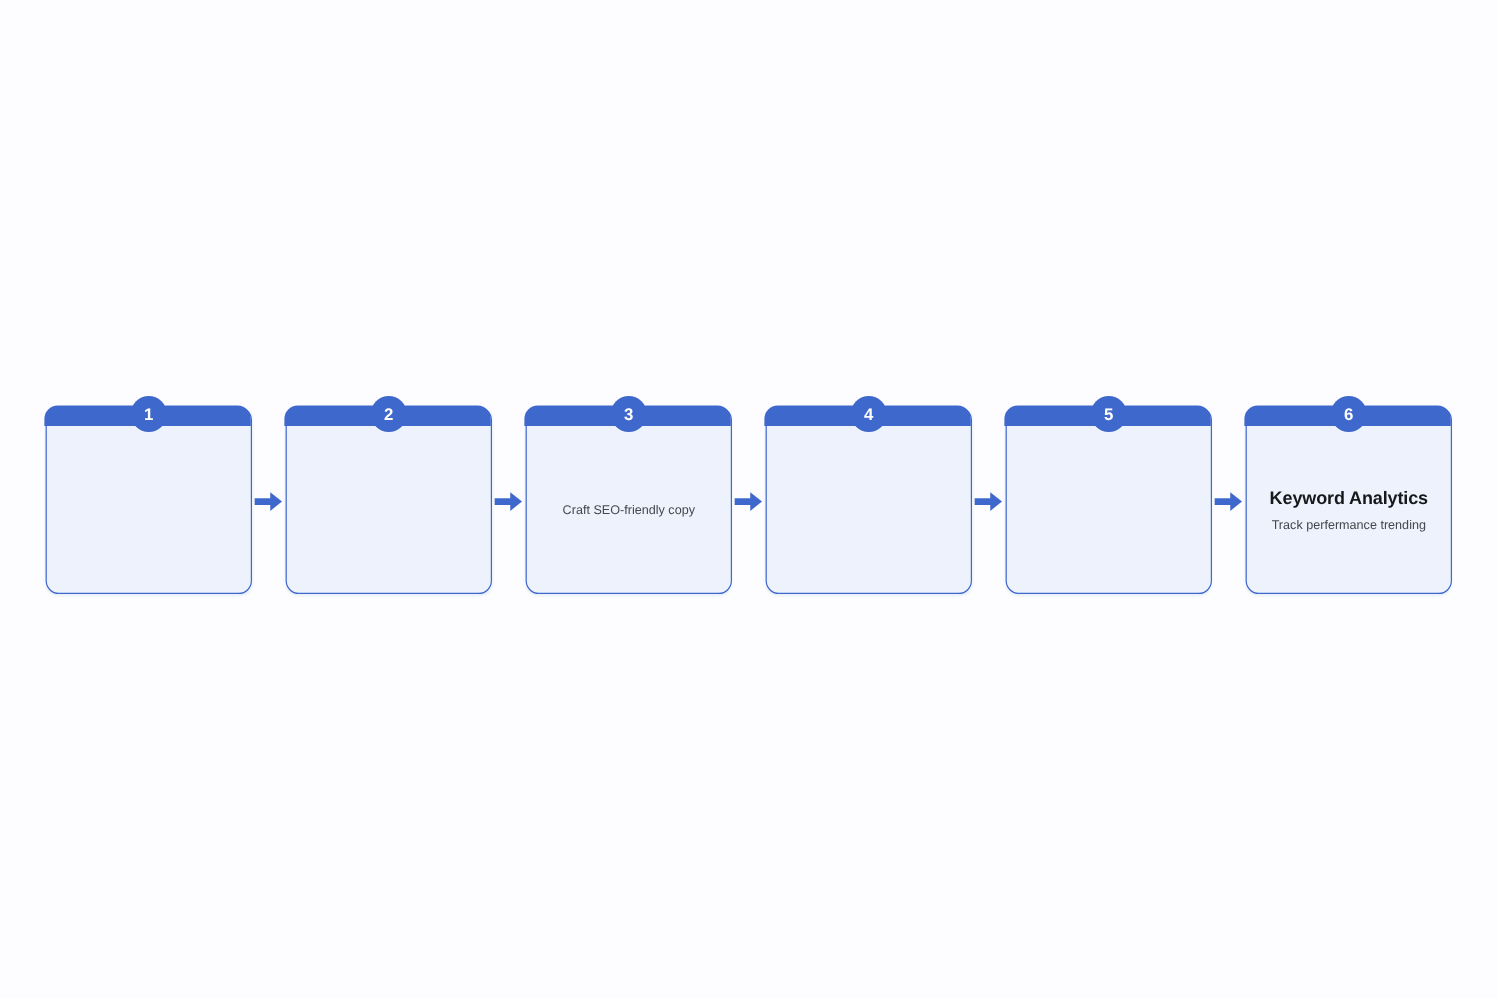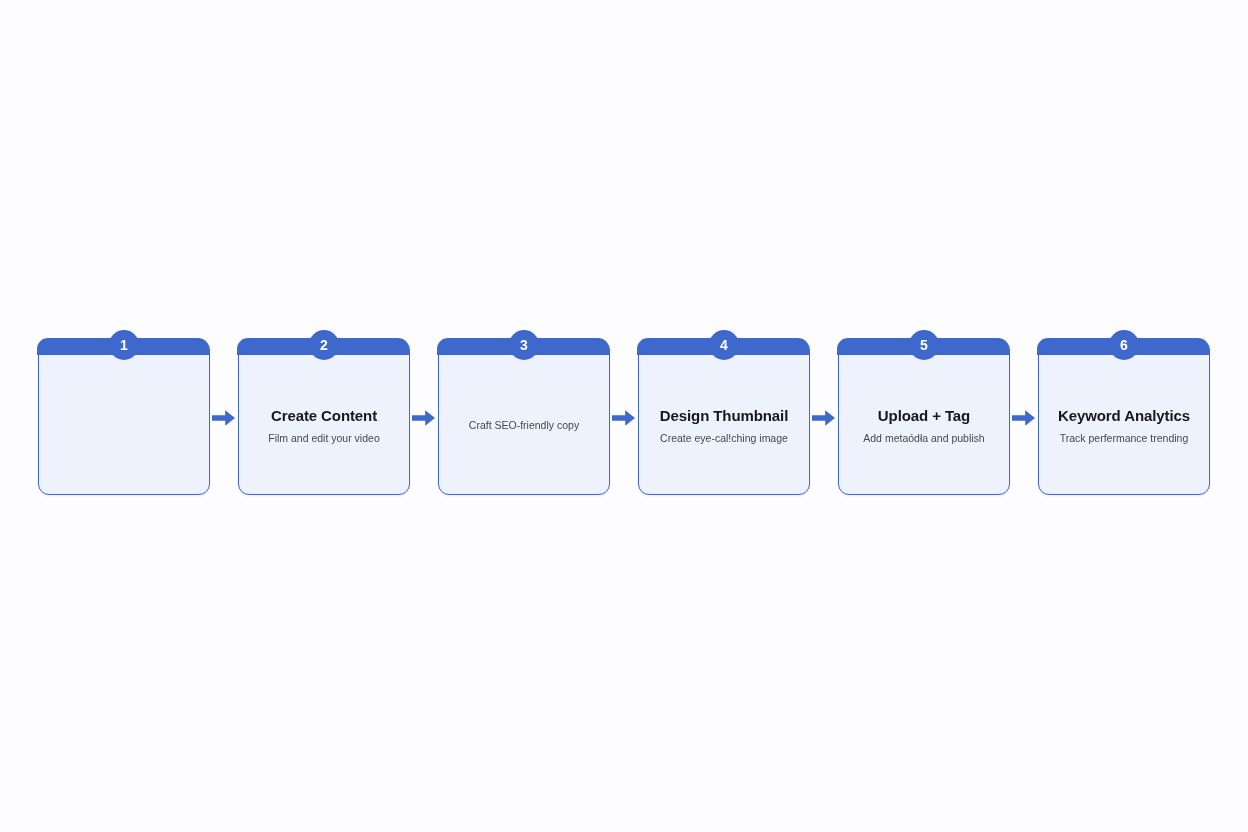--- a/index.html
+++ b/index.html
@@ -138,24 +138,20 @@
       <span>
         <svg width="24" height="18" viewBox="0 0 24 18" aria-hidden="true">
           <path d="M0 6.2 H13.2 V1.2 L23 9 L13.2 16.8 V11.8 H0 Z" fill="#3f68cc"></path>
         </svg>
       </span>
     </div>
 
     <div class="step-card">
       <div class="step-header-bar"></div>
       <div class="step-badge">2</div>
-      <div class="step-body">
-        <div class="step-title">Create Content</div>
-        <div class="step-subtitle">Film and edit your video</div>
-      </div>
     </div>
 
     <div class="step-connector">
       <span>
         <svg width="24" height="18" viewBox="0 0 24 18" aria-hidden="true">
           <path d="M0 6.2 H13.2 V1.2 L23 9 L13.2 16.8 V11.8 H0 Z" fill="#3f68cc"></path>
         </svg>
       </span>
     </div>
 
@@ -171,41 +167,33 @@
       <span>
         <svg width="24" height="18" viewBox="0 0 24 18" aria-hidden="true">
           <path d="M0 6.2 H13.2 V1.2 L23 9 L13.2 16.8 V11.8 H0 Z" fill="#3f68cc"></path>
         </svg>
       </span>
     </div>
 
     <div class="step-card">
       <div class="step-header-bar"></div>
       <div class="step-badge">4</div>
-      <div class="step-body">
-        <div class="step-title">Design Thumbnail</div>
-        <div class="step-subtitle">Create eye-cal!ching image</div>
-      </div>
     </div>
 
     <div class="step-connector">
       <span>
         <svg width="24" height="18" viewBox="0 0 24 18" aria-hidden="true">
           <path d="M0 6.2 H13.2 V1.2 L23 9 L13.2 16.8 V11.8 H0 Z" fill="#3f68cc"></path>
         </svg>
       </span>
     </div>
 
     <div class="step-card">
       <div class="step-header-bar"></div>
       <div class="step-badge">5</div>
-      <div class="step-body">
-        <div class="step-title">Upload + Tag</div>
-        <div class="step-subtitle">Add metaódła and publish</div>
-      </div>
     </div>
 
     <div class="step-connector">
       <span>
         <svg width="24" height="18" viewBox="0 0 24 18" aria-hidden="true">
           <path d="M0 6.2 H13.2 V1.2 L23 9 L13.2 16.8 V11.8 H0 Z" fill="#3f68cc"></path>
         </svg>
       </span>
     </div>
 

